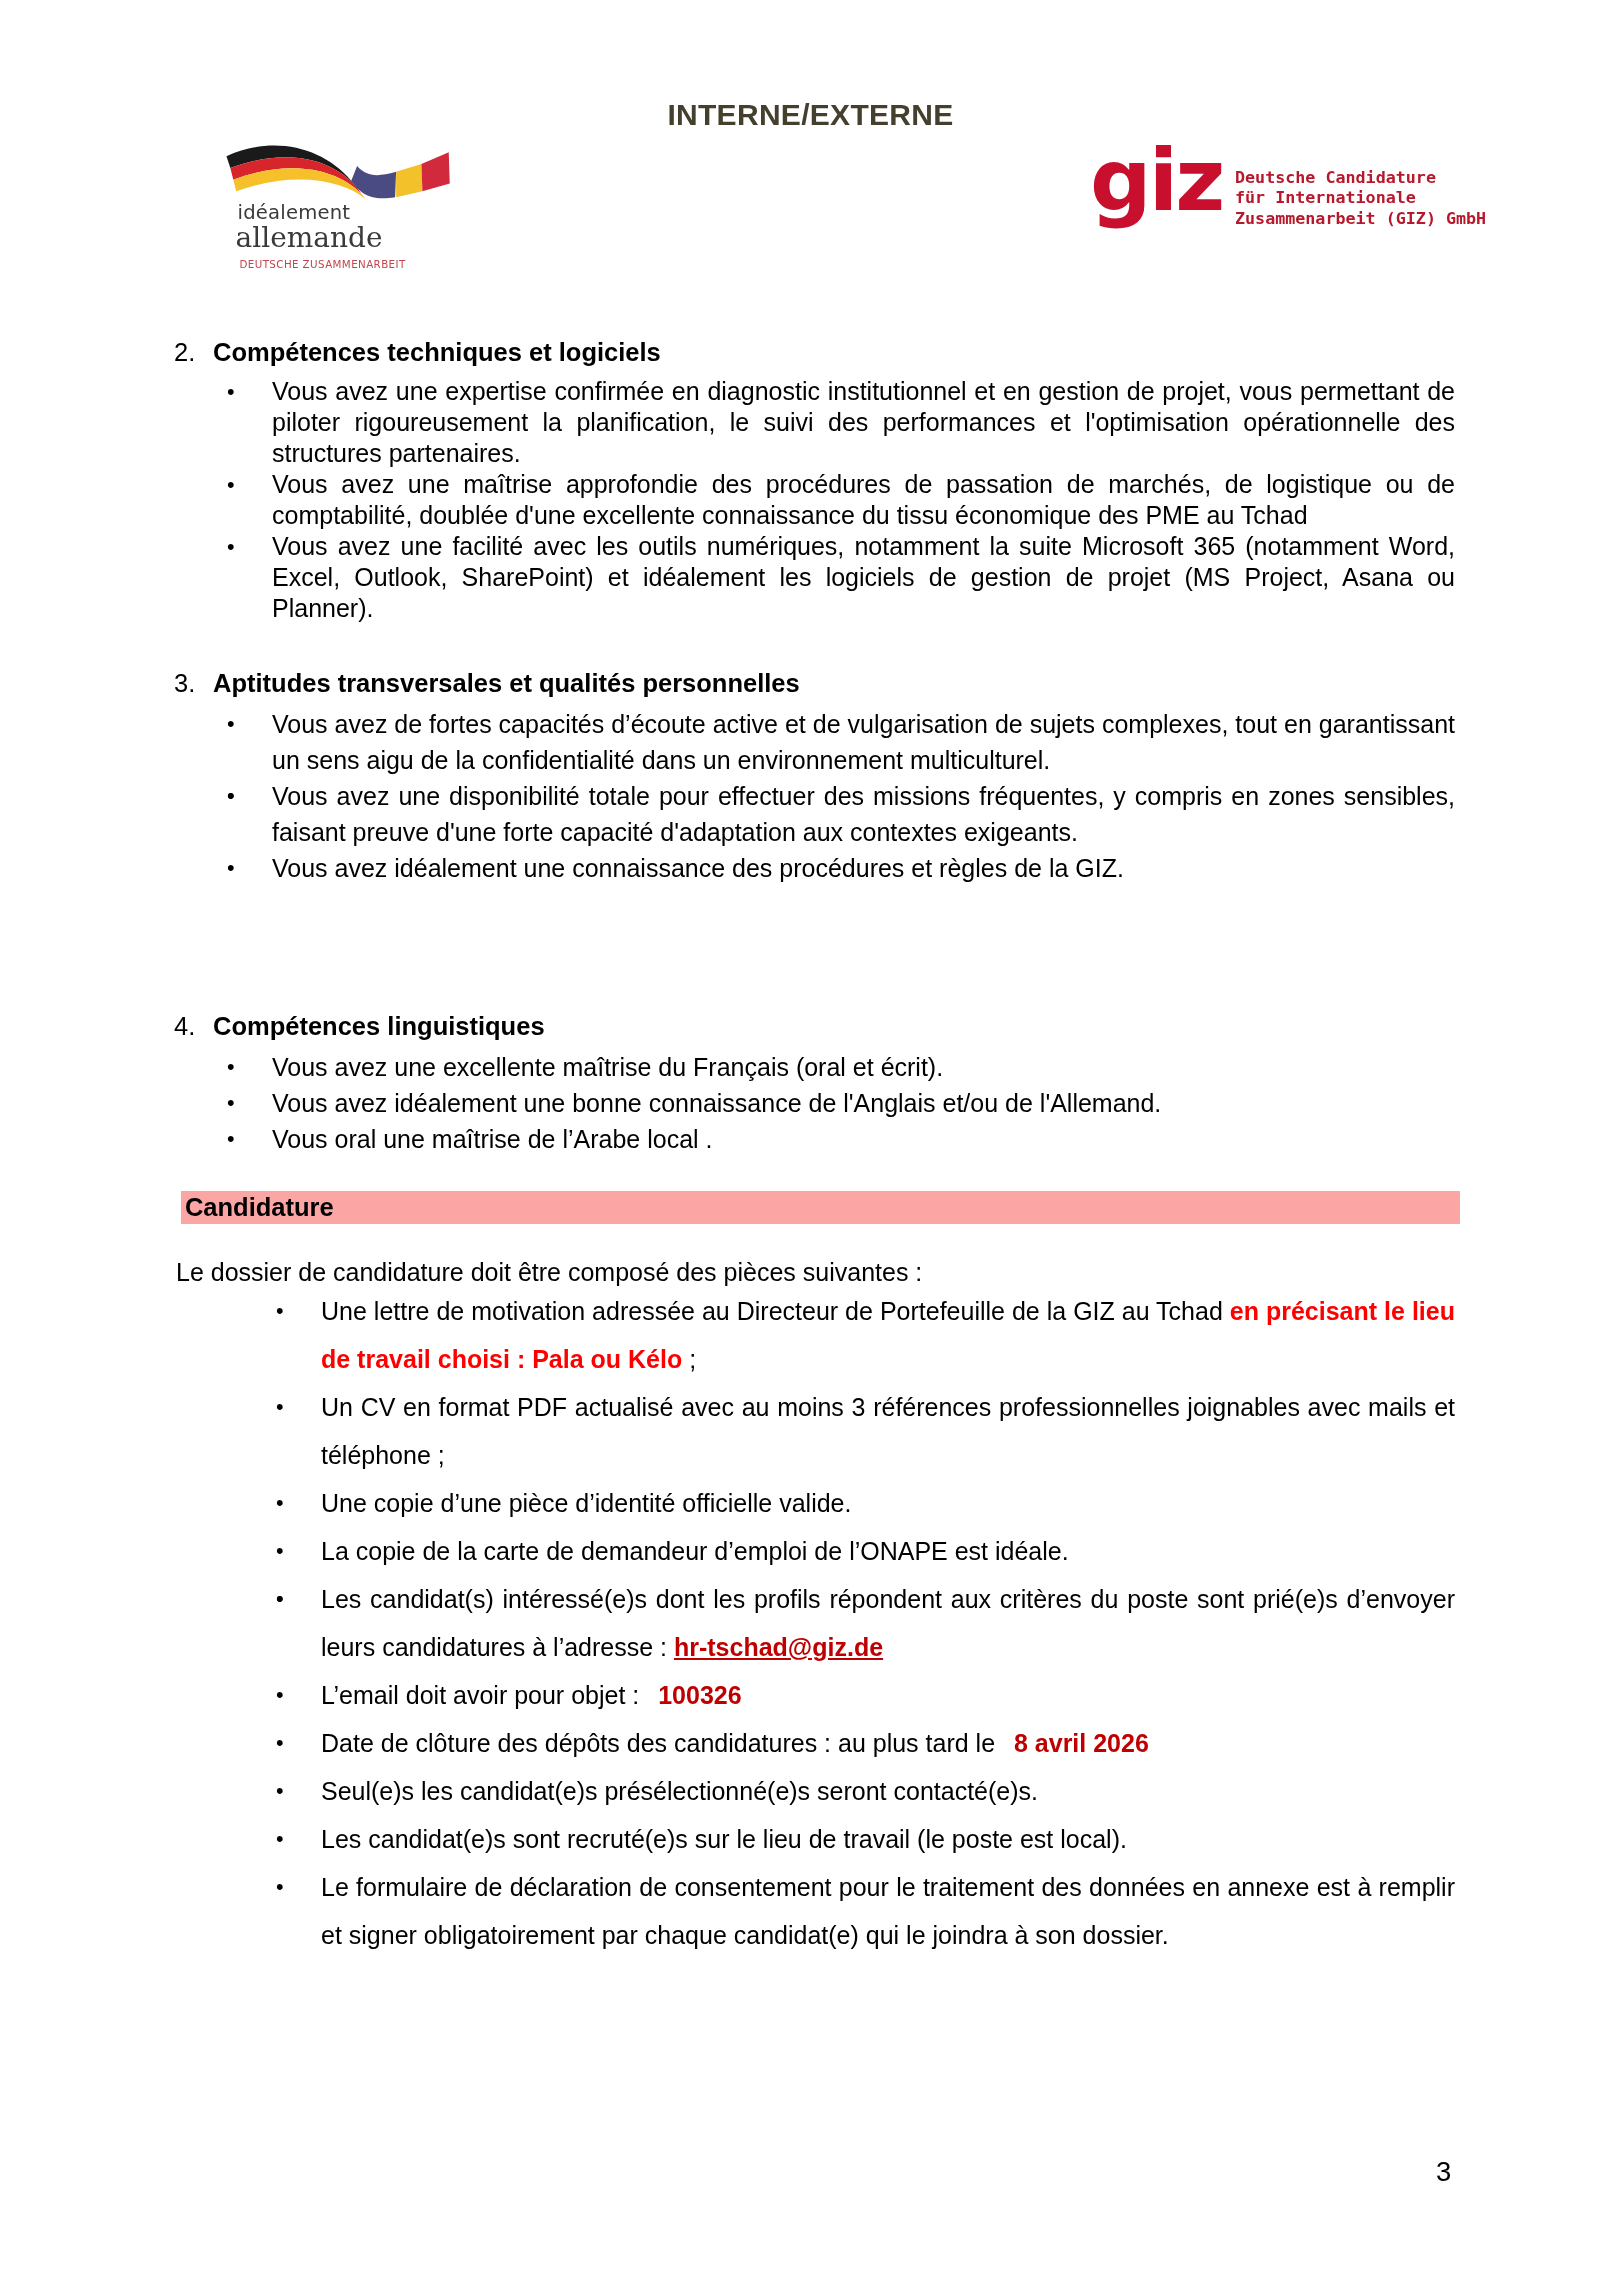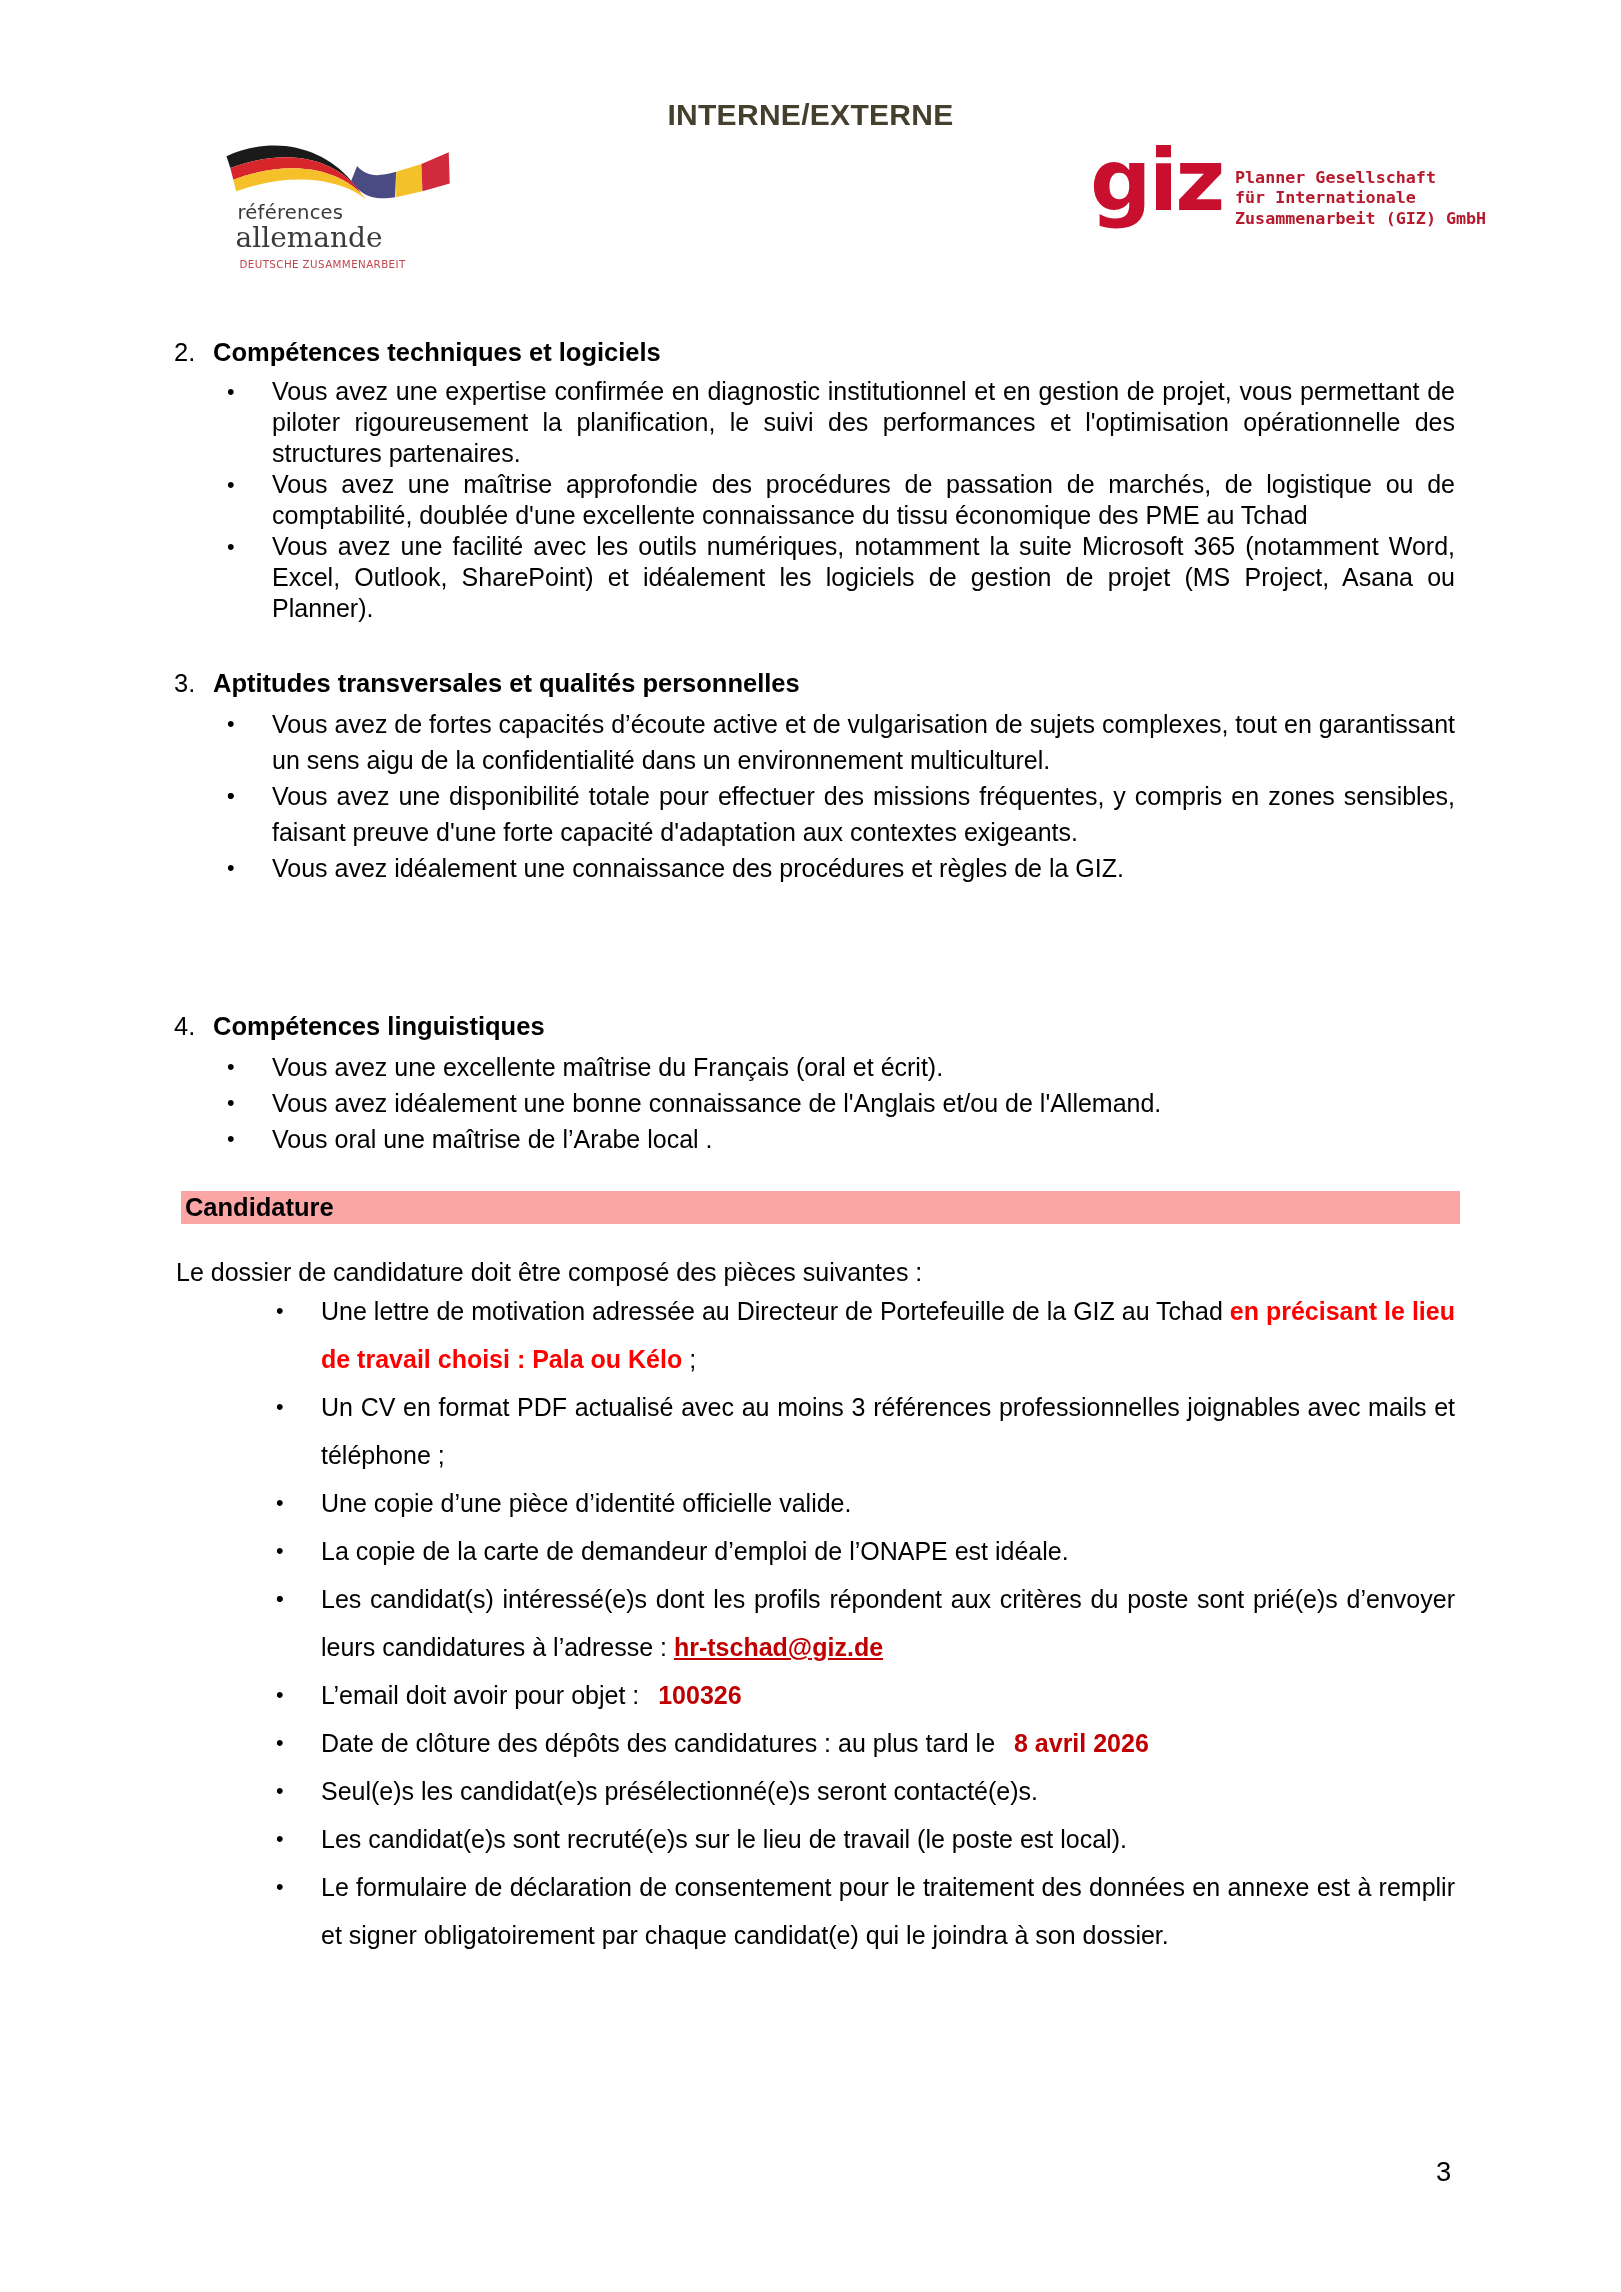--- a/index.html
+++ b/index.html
@@ -55,29 +55,29 @@
 
   <div class="logo-coop">
     <svg width="255" height="78" viewBox="0 0 260 80">
       <path d="M12 30 C 60 8, 110 20, 140 55 L 146 62 C 118 30, 70 22, 16 42 Z" fill="#1a1a1a"></path>
       <path d="M16 42 C 70 22, 118 30, 146 62 L 150 68 C 122 40, 72 34, 19 54 Z" fill="#d7262b"></path>
       <path d="M19 54 C 72 34, 122 40, 150 68 L 155 74 C 128 52, 76 46, 22 66 Z" fill="#f5c02a"></path>
       <path d="M140 55 C 150 68, 158 76, 185 72 L 186 46 C 165 52, 155 50, 146 40 Z" fill="#2b2c6e" opacity="0.85"></path>
       <path d="M186 46 L 212 38 L 213 66 L 186 72 Z" fill="#f3c129"></path>
       <path d="M212 38 L 240 26 L 241 58 L 213 66 Z" fill="#d22a3d"></path>
     </svg>
-    <div class="coop-line1">références</div>
+    <div class="coop-line1">idéalement</div>
     <div class="coop-line2">allemande</div>
     <div class="coop-line3">DEUTSCHE ZUSAMMENARBEIT</div>
   </div>
 
   <div class="logo-giz">
     <div class="giz-mark">giz</div>
     <div class="giz-text">
-      <div>Planner Gesellschaft</div>
+      <div>Deutsche Candidature</div>
       <div>für Internationale</div>
       <div>Zusammenarbeit (GIZ) GmbH</div>
     </div>
   </div>
 </div>
 
 <div class="content">
 
   <div class="section-heading" style="top:338px;">
     <span class="num">2.</span><span class="title">Compétences techniques et logiciels</span>

